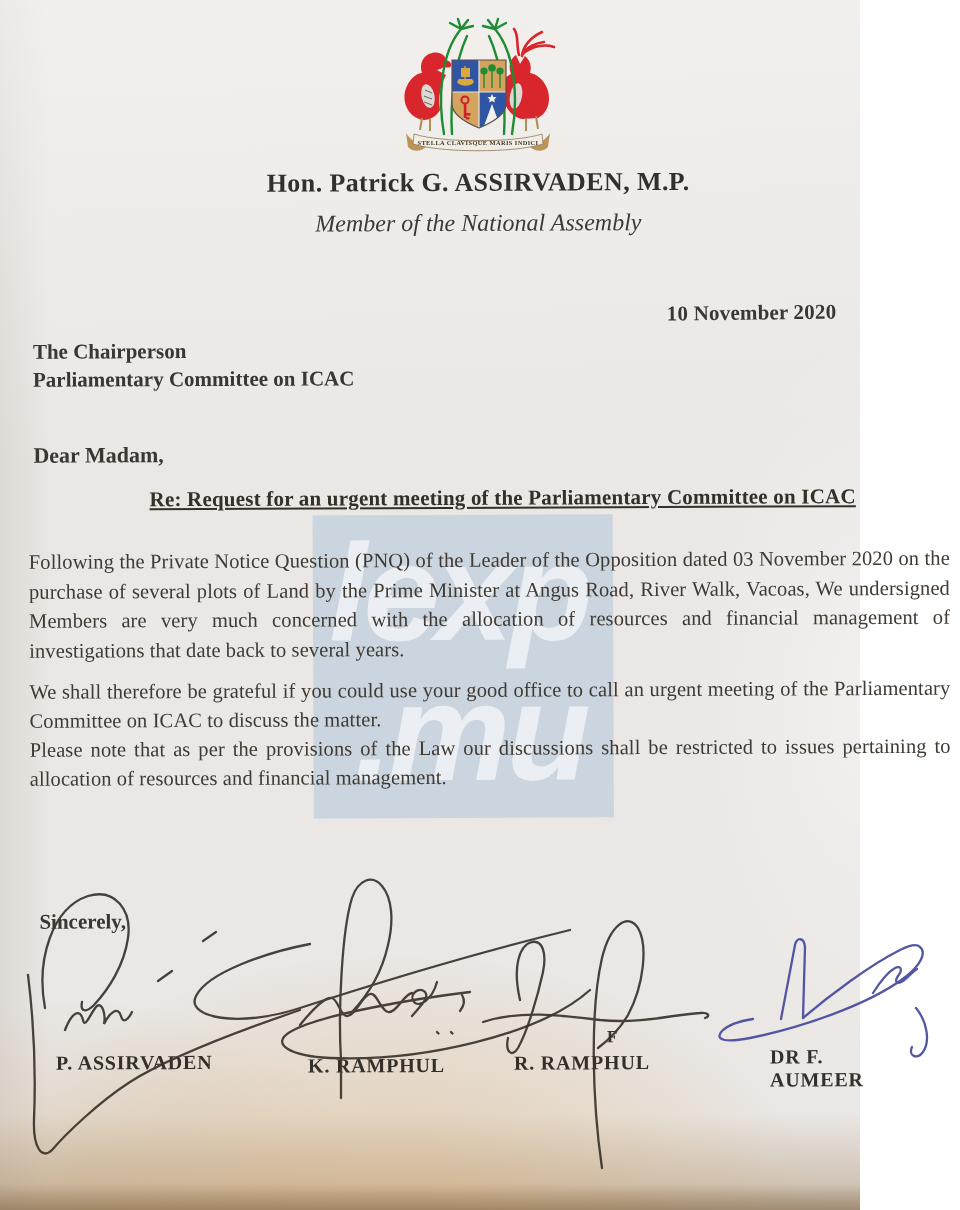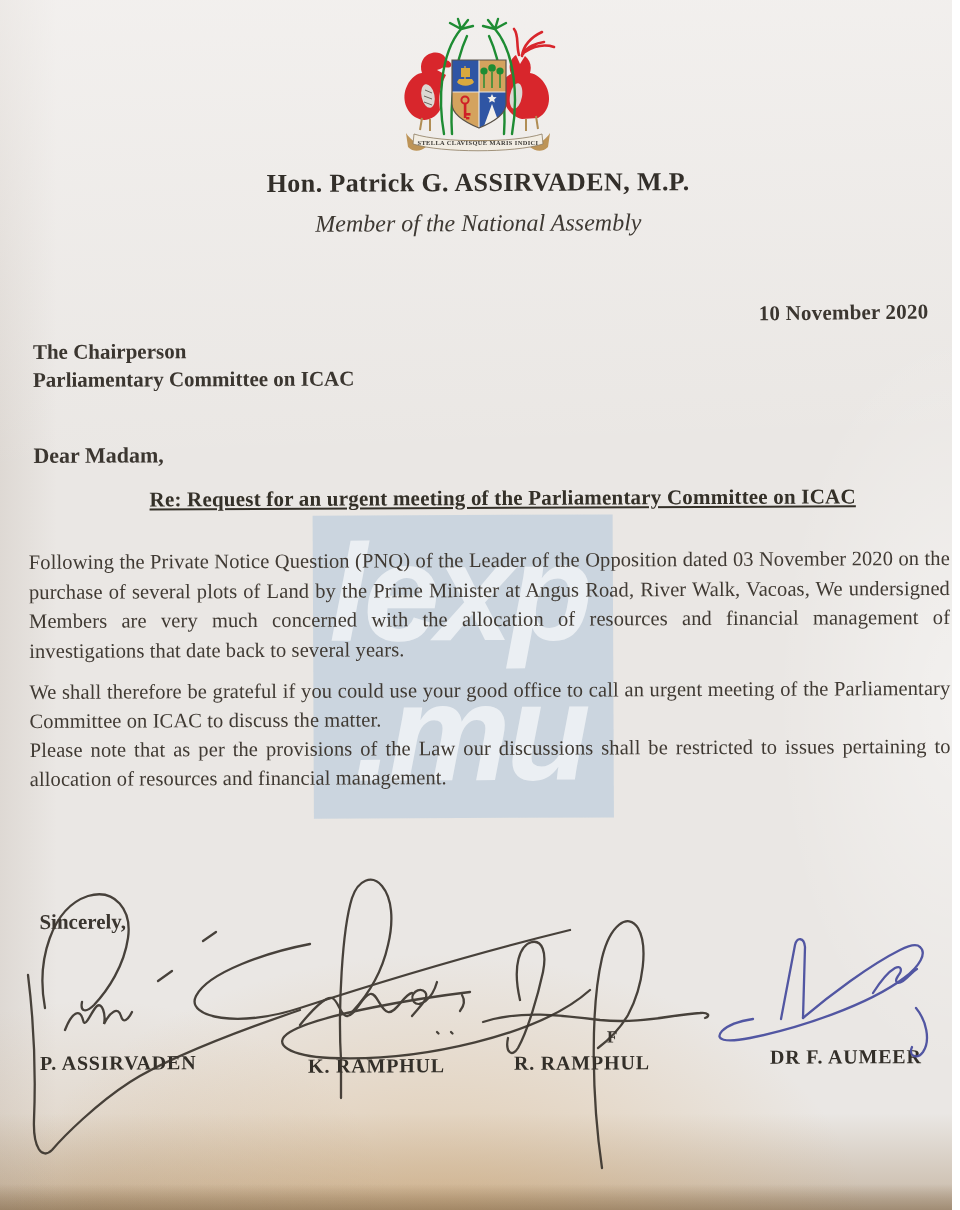--- a/index.html
+++ b/index.html
@@ -1,20 +1,20 @@
 <!DOCTYPE html>
 <html><head>
 <meta charset="utf-8">
 <style>
   * { margin:0; padding:0; box-sizing:border-box; }
   html,body { width:960px; height:1210px; }
   body { font-family:"Liberation Serif","DejaVu Serif",serif; overflow:hidden; }
 
   .photo {
-    position:relative; width:952px; height:1210px;
+    position:relative; width:860px; height:1210px;
     background-color:#eae7e4;
     background-image:
       radial-gradient(ellipse 640px 430px at 46% 103%, rgba(213,170,114,0.55), rgba(213,170,114,0) 68%),
       radial-gradient(ellipse 420px 300px at 10% 100%, rgba(190,152,104,0.30), rgba(190,152,104,0) 70%),
       radial-gradient(ellipse 260px 520px at 101% 58%, rgba(255,255,255,0.40), rgba(255,255,255,0) 72%),
       linear-gradient(178deg, rgba(249,247,246,0.55), rgba(234,230,227,0) 38%),
       linear-gradient(to right, rgba(140,120,100,0.13), rgba(140,120,100,0) 6%),
       linear-gradient(to bottom, rgba(0,0,0,0) 92%, rgba(152,120,82,0.38) 99%);
   }
   .bottom-strip {
@@ -48,21 +48,21 @@
 
   .para { position:absolute; left:29px; width:921px; font-size:20.5px; line-height:29.5px;
           text-align:justify; color:#403a33; letter-spacing:0.1px; }
   .para-1 { top:546px; }
   .para-2a { top:676px; line-height:29px; }
   .para-2b { top:734px; line-height:29px; }
 
   .closing { position:absolute; left:38px; top:876px; font-size:21px; font-weight:bold;margin-top:32px; }
 
   .sig-name { position:absolute; font-size:20px; font-weight:bold; letter-spacing:0.8px; color:#332f29; }
-  .sig-1 { left:38px;  top:1050px; }
+  .sig-1 { left:54px;  top:1050px; }
   .sig-2 { left:306px; top:1054px; }
   .sig-3 { left:512px; top:1052px; }
   .sig-4 { left:768px; top:1047px; }
   .sig-f { position:absolute; left:605px; top:1028px; font-size:17px; font-weight:bold; }
 
   .watermark {
     position:absolute; left:313px; top:515px; width:300px; height:303px;
     background:rgba(176,199,218,0.55); overflow:hidden; pointer-events:none;
     font-family:"Liberation Sans","DejaVu Sans",sans-serif;
   }

